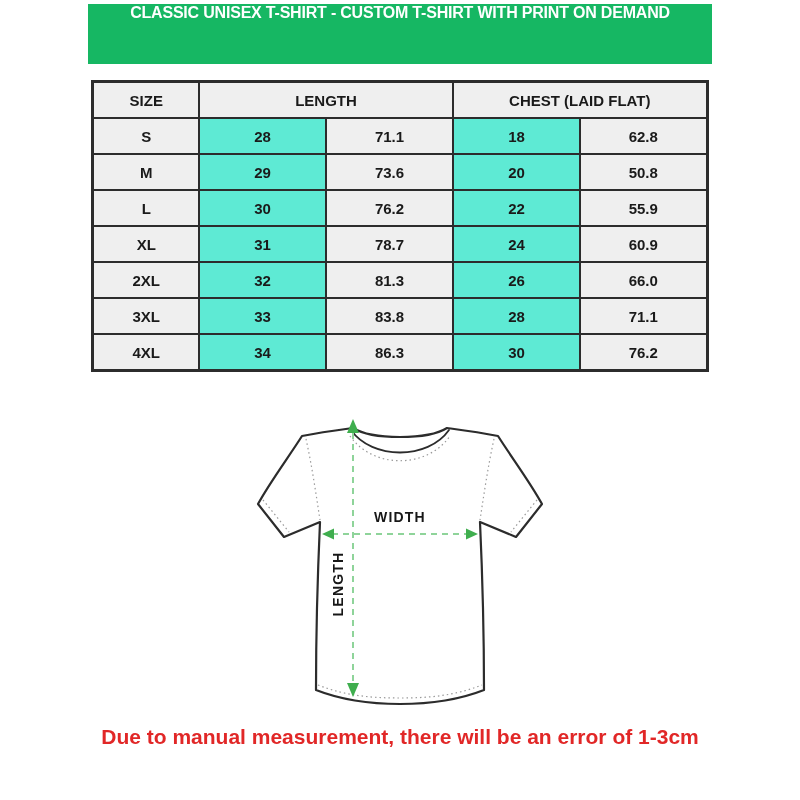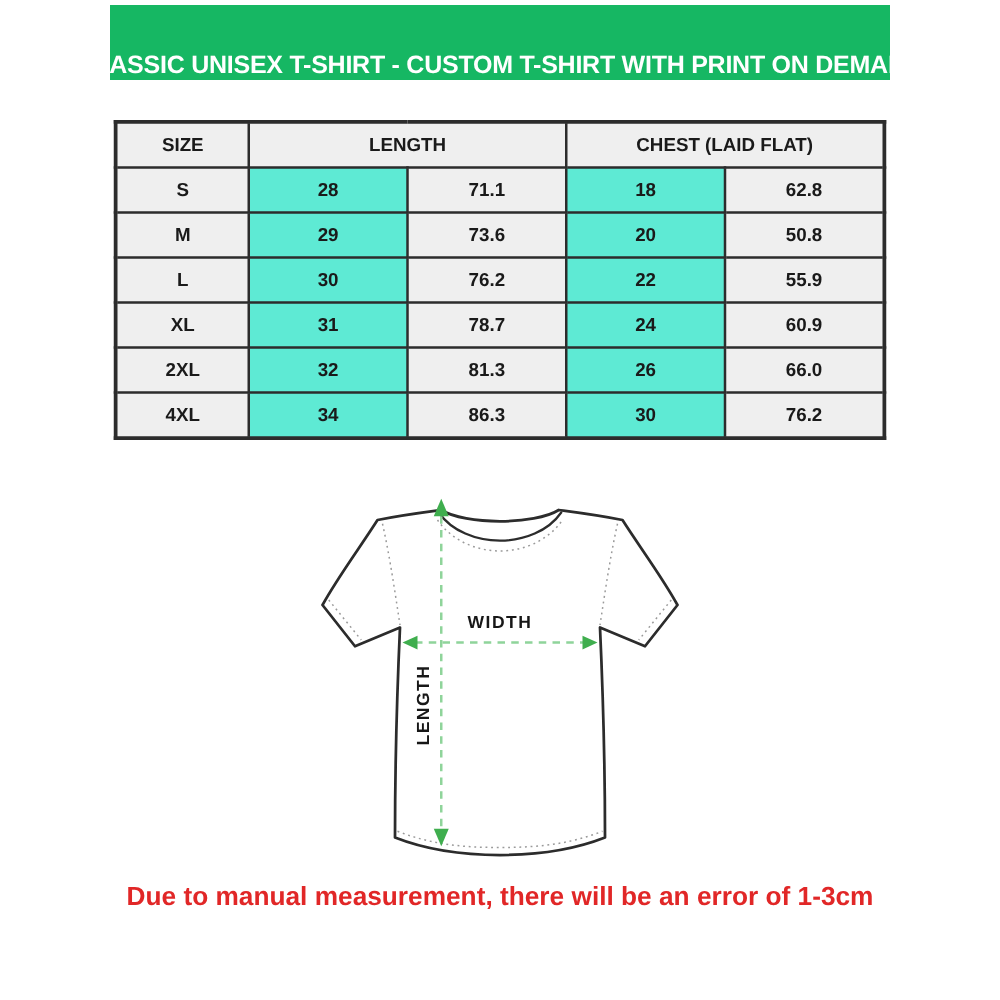--- a/index.html
+++ b/index.html
@@ -16,30 +16,30 @@
     height: 800px;
     background: #ffffff;
   }
   .banner {
     width: 624px;
     height: 60px;
     margin: 4px auto 0 auto;
     background: var(--banner-bg, #16b763);
     color: var(--banner-text, #ffffff);
     display: flex;
-    align-items: flex-end;
+    align-items: flex-start;
     justify-content: center;
     font-weight: bold;
-    font-size: 20px;
+    font-size: 16px;
     letter-spacing: -0.2px;
     white-space: nowrap;
   }
   table.size-table {
     width: 614px;
-    margin: 32px auto 0 auto;
+    margin: 16px auto 0 auto;
     border-collapse: collapse;
     table-layout: fixed;
     border: 3px solid var(--table-border, #2c2c2c);
   }
   .size-table th, .size-table td {
     border: 2px solid var(--table-border, #2c2c2c);
     height: 34px;
     text-align: center;
     vertical-align: middle;
     font-weight: bold;
@@ -151,20 +151,27 @@
         <td class="shaded">78.7</td>
         <td>24</td>
         <td class="shaded">60.9</td>
       </tr>
       <tr>
         <td class="shaded">2XL</td>
         <td>32</td>
         <td class="shaded">81.3</td>
         <td>26</td>
         <td class="shaded">66.0</td>
+      </tr>
+      <tr>
+        <td class="shaded">3XL</td>
+        <td>33</td>
+        <td class="shaded">83.8</td>
+        <td>28</td>
+        <td class="shaded">71.1</td>
       </tr>
       <tr>
         <td class="shaded">4XL</td>
         <td>34</td>
         <td class="shaded">86.3</td>
         <td>30</td>
         <td class="shaded">76.2</td>
       </tr>
     </tbody>
   </table>

